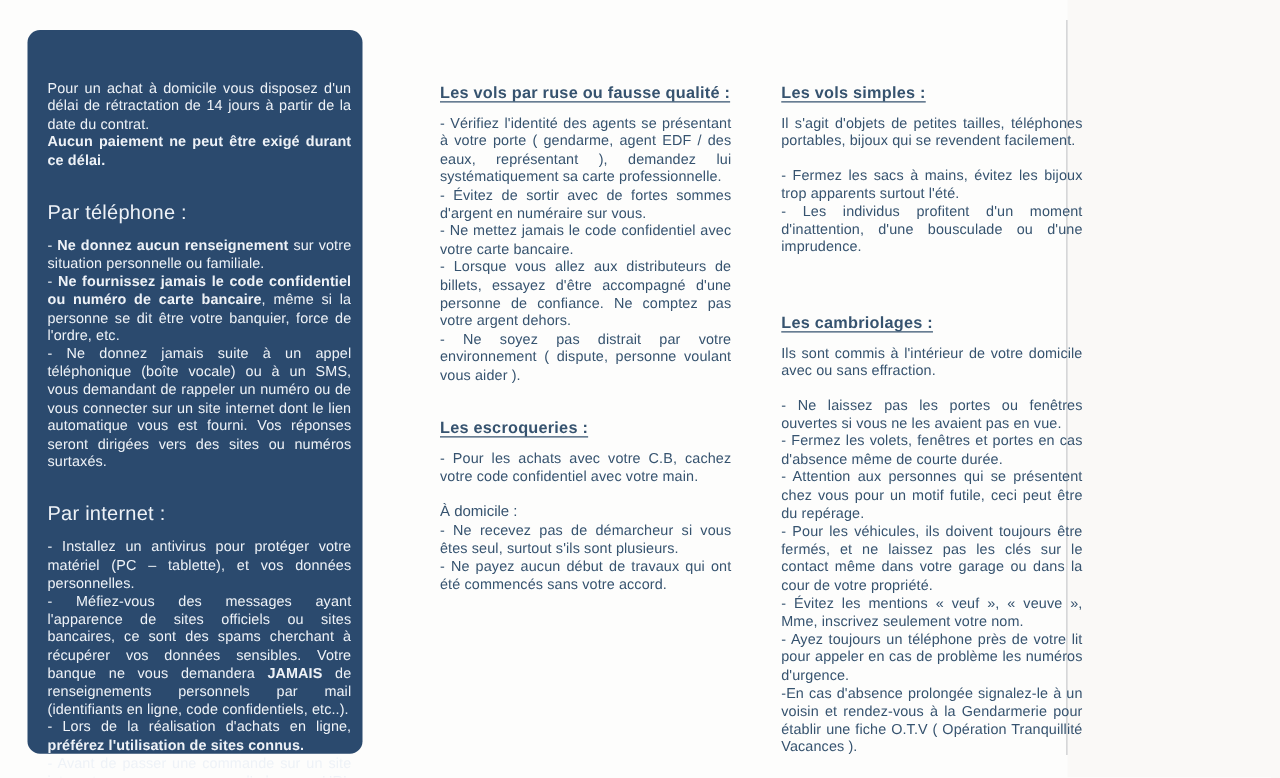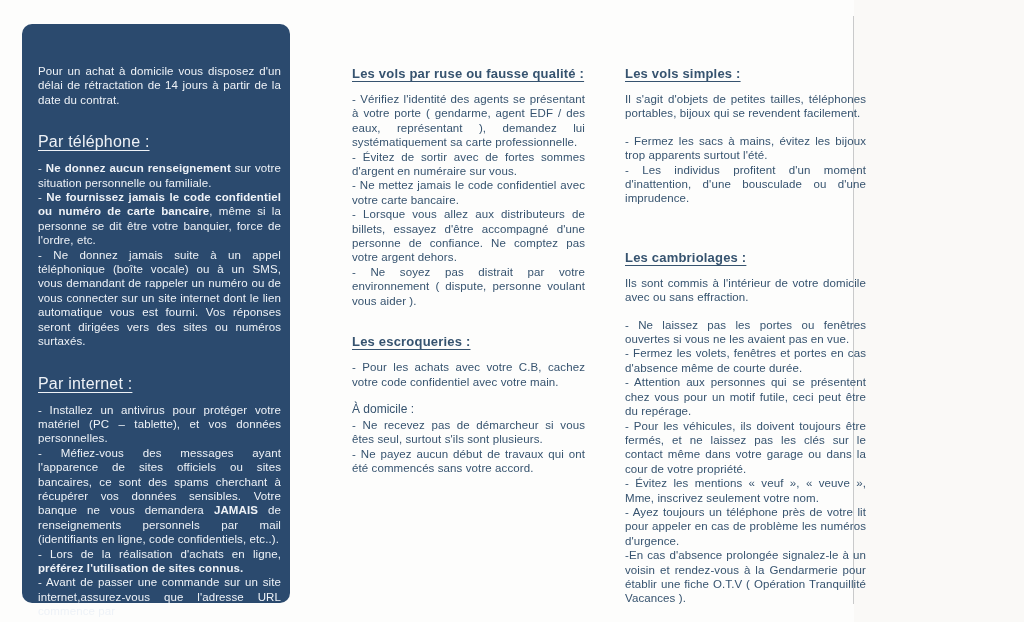--- a/index.html
+++ b/index.html
@@ -43,21 +43,20 @@
   .panel .para {
     font-size: 11.5px;
     line-height: 14.4px;
     text-align: justify;
     margin: 0;
     letter-spacing: 0.1px;
   }
   .panel .heading {
     font-size: 16px;
     font-weight: 400;
-    text-decoration: underline;
     text-underline-offset: 3px;
     margin: 0 0 10px 0;
     letter-spacing: 0.2px;
   }
   
   .col {
     position: absolute;
     top: 66px;
     color: var(--ink, #36536f);
     margin-left: 36px;
@@ -91,20 +90,21 @@
 </style>
 </head>
 <body>
 
 <div class="scan-page">
   <div class="right-flap"></div>
   <div class="fold-line"></div>
 
   <aside class="panel" id="panel-content">
       <p class="para"><span>Pour un achat à domicile vous disposez d'un délai de rétractation de 14 jours à partir de la date du contrat.</span></p>
+      <p class="para"><span class="b">Aucun paiement ne peut être exigé durant ce délai.</span></p>
       <div class="spacer lg"></div>
       <h3 class="heading">Par téléphone :</h3>
       <p class="para"><span>- </span><span class="b">Ne donnez aucun renseignement</span><span> sur votre situation personnelle ou familiale.</span></p>
       <p class="para"><span>- </span><span class="b">Ne fournissez jamais le code confidentiel ou numéro de carte bancaire</span><span>, même si la personne se dit être votre banquier, force de l'ordre, etc.</span></p>
       <p class="para"><span>- Ne donnez jamais suite à un appel téléphonique (boîte vocale) ou à un SMS, vous demandant de rappeler un numéro ou de vous connecter sur un site internet dont le lien automatique vous est fourni. Vos réponses seront dirigées vers des sites ou numéros surtaxés.</span></p>
       <div class="spacer lg"></div>
       <h3 class="heading">Par internet :</h3>
       <p class="para"><span>- Installez un antivirus pour protéger votre matériel (PC – tablette), et vos données personnelles.</span></p>
       <p class="para"><span>- Méfiez-vous des messages ayant l'apparence de sites officiels ou sites bancaires, ce sont des spams cherchant à récupérer vos données sensibles. Votre banque ne vous demandera </span><span class="b">JAMAIS</span><span> de renseignements personnels par mail (identifiants en ligne, code confidentiels, etc..).</span></p>
       <p class="para"><span>- Lors de la réalisation d'achats en ligne, </span><span class="b">préférez l'utilisation de sites connus.</span></p>

